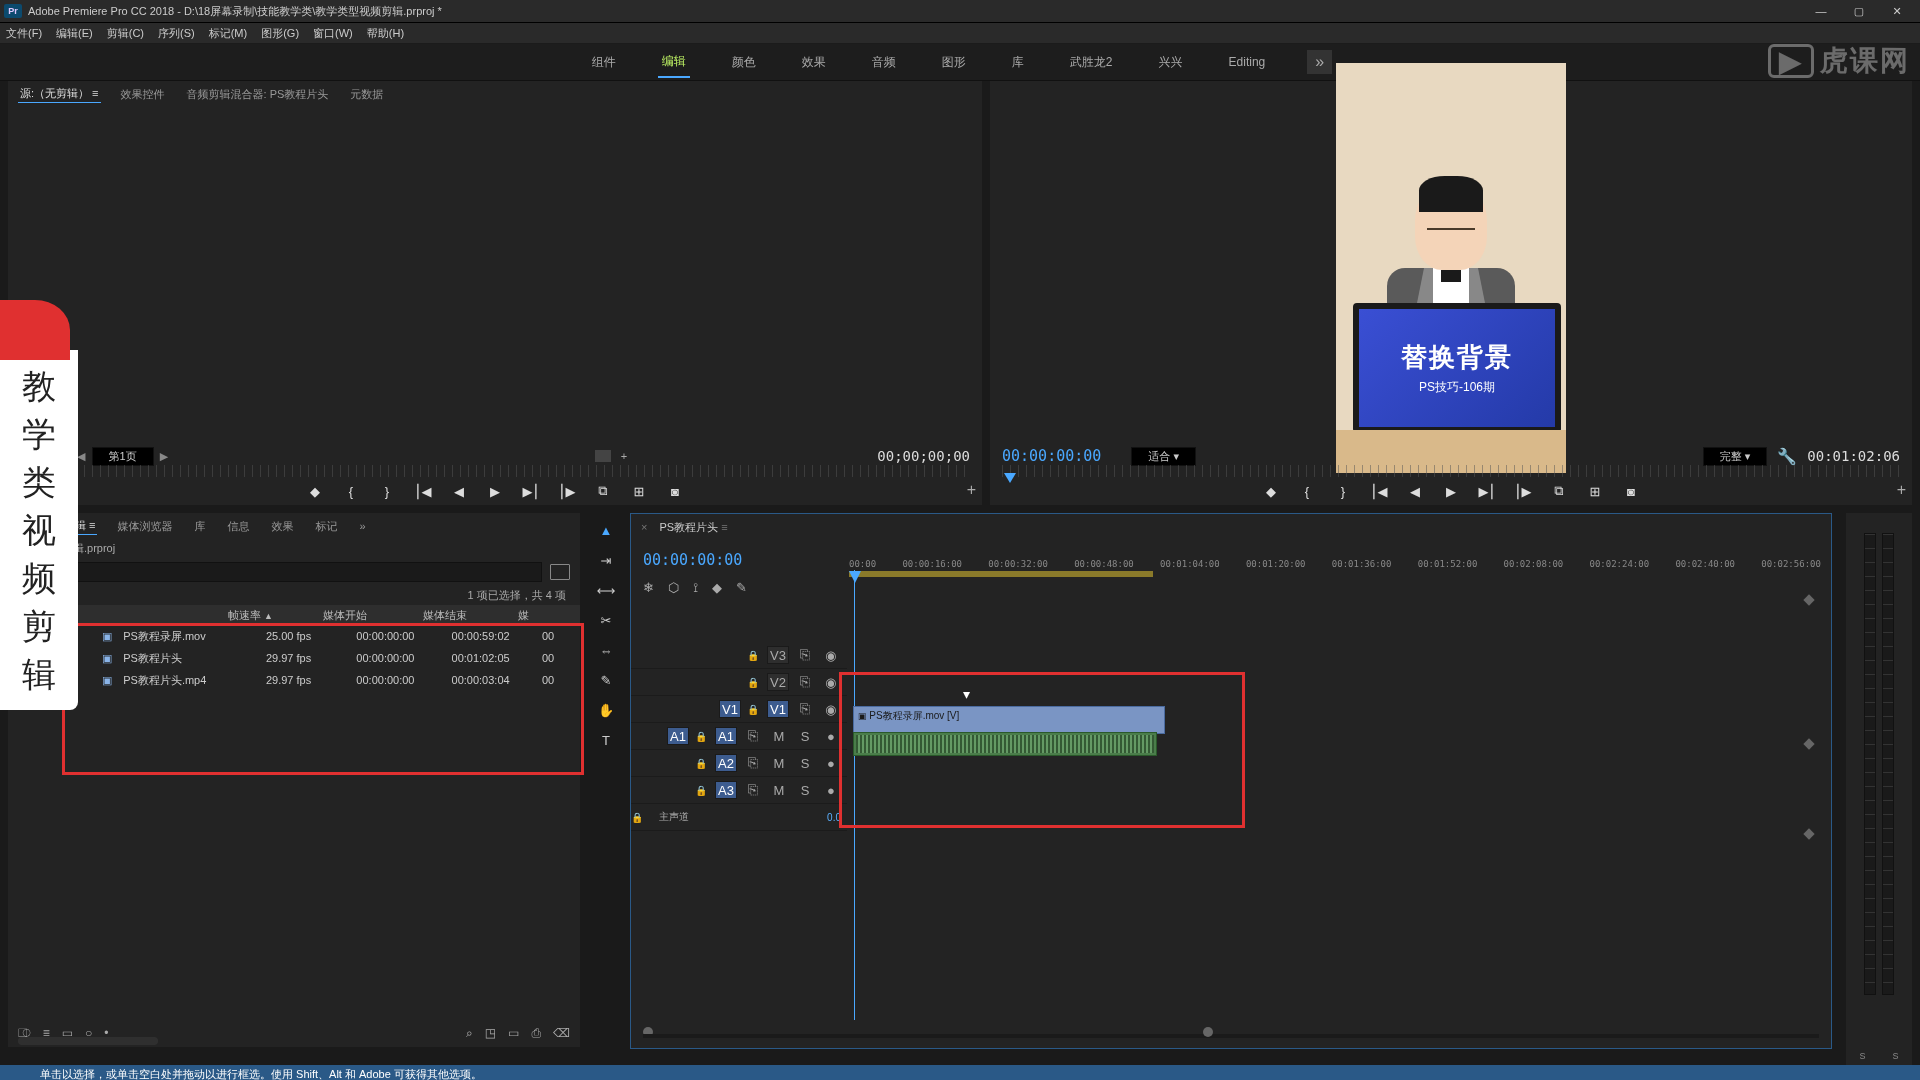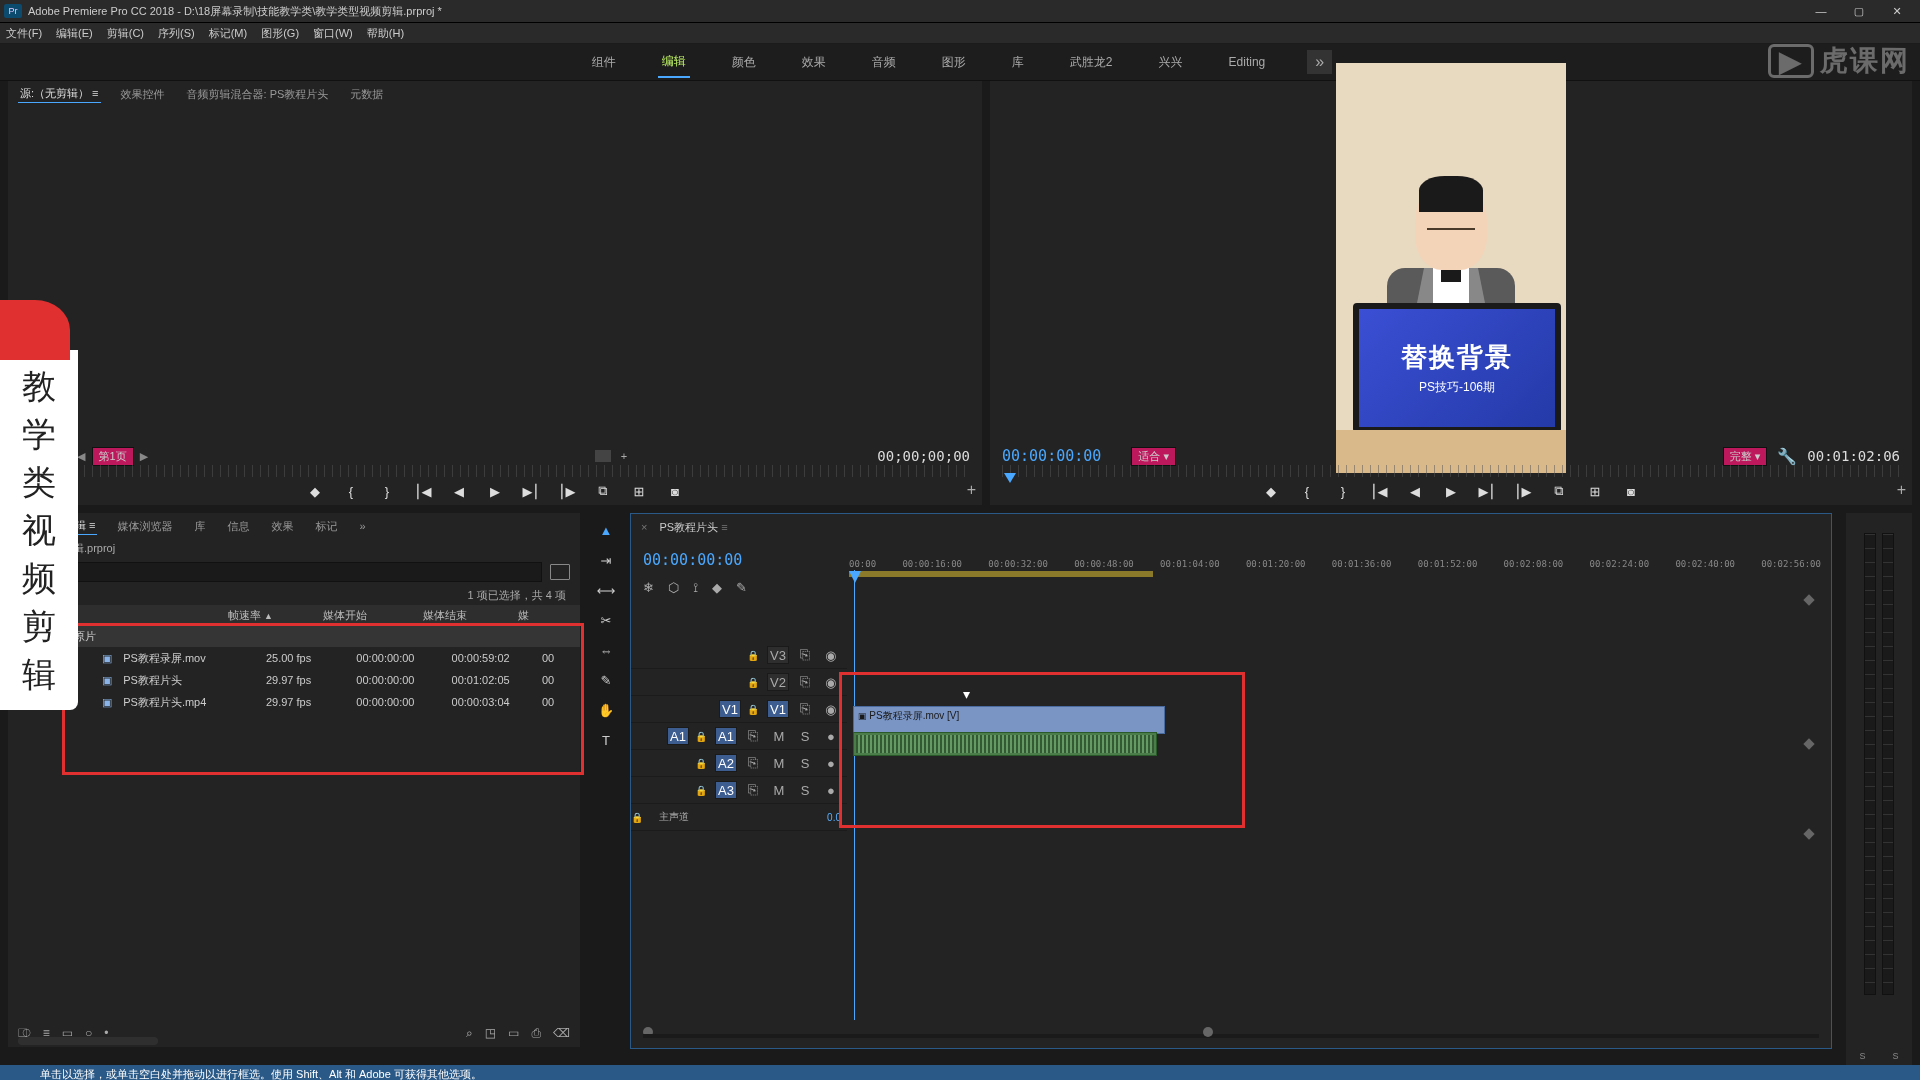--- a/index.html
+++ b/index.html
@@ -1,17 +1,17 @@
 <!DOCTYPE html>
 <html><head>
 <meta charset="utf-8">
 <style>
 html,body{margin:0;padding:0;width:1920px;height:1080px;background:#1a1a1a;font-family:"Microsoft YaHei",Arial,sans-serif;overflow:hidden;color:#ccc;font-size:12px}
 .titlebar{height:22px;background:#2a2a2a;display:flex;align-items:center;padding:0 4px;border-bottom:1px solid #000}
-.titlebar .logo{width:18px;height:14px;background:#0c4a6e;border-radius:2px;margin-right:6px;display:flex;align-items:center;justify-content:center;font-size:9px;color:#e0c9ff;font-weight:normal}
+.titlebar .logo{width:18px;height:14px;background:#0c4a6e;border-radius:2px;margin-right:6px;display:flex;align-items:center;justify-content:center;font-size:9px;color:#e0c9ff;font-weight:bold}
 .titlebar .title{font-size:11px;color:#ccc;flex:1}
 .winbtns{display:flex}
 .winbtn{width:38px;height:20px;display:flex;align-items:center;justify-content:center;color:#ccc;font-size:11px}
 .winbtn.close{background:transparent}
 .menubar{height:20px;background:#2a2a2a;display:flex;align-items:center;padding:0 6px;font-size:11px;color:#ccc;border-bottom:1px solid #1b1b1b}
 .menubar span{margin-right:14px}
 .workspacebar{height:36px;background:#1d1d1d;display:flex;align-items:center;justify-content:center;gap:38px;border-bottom:1px solid #111}
 .workspacebar .ws{color:#aaa;font-size:12px;padding:6px 4px}
 .workspacebar .ws.active{color:#bef264;border-bottom:2px solid #4aa8ff}
 .workspacebar .overflow{color:#aaa;font-size:16px;padding:3px 8px;background:#333}
@@ -106,21 +106,21 @@
 .statusbar{position:absolute;bottom:0;left:0;right:0;height:18px;background:#2a5987;display:flex;align-items:center;padding:0 40px;font-size:11px;color:#fff}
 .side-banner{position:absolute;left:0;top:300px;width:78px;height:430px;z-index:50}
 .banner-tab{width:70px;height:60px;background:#e03030;border-radius:0 50% 0 0;position:relative}
 .banner-body{width:66px;background:#fff;padding:12px 6px;display:flex;flex-direction:column;align-items:center;margin-top:-10px;border-radius:0 0 8px 0}
 .banner-body span{font-size:34px;color:#222;font-weight:500;line-height:48px}
 .watermark{position:absolute;right:10px;top:42px;font-size:28px;color:rgba(255,255,255,.35);font-weight:bold;letter-spacing:2px;z-index:60;display:flex;align-items:center;gap:6px}
 .watermark .play{width:40px;height:28px;border:3px solid rgba(255,255,255,.35);border-radius:6px;display:flex;align-items:center;justify-content:center}
 .sort-arrow{font-size:9px;margin-left:3px}
 .pager{display:flex;align-items:center;gap:6px;color:#ccc}
 .pager .pgbtn{color:#888}
-.dropdown{background:#be185d;padding:1px 6px;border:1px solid #111;font-size:11px}
+.dropdown{background:#000000;padding:1px 16px;border:1px solid #111;font-size:11px}
 .scroll-h{position:absolute;bottom:2px;left:10px;width:140px;height:8px;background:#3a3a3a;border-radius:4px;opacity:.55}
 .scroll-diamond{position:absolute;right:8px;width:8px;height:8px;background:#666;transform:rotate(45deg)}
 </style>
 </head>
 <body>
 
 <div class="titlebar">
   <div class="logo">Pr</div>
   <div class="title">Adobe Premiere Pro CC 2018 - D:\18屏幕录制\技能教学类\教学类型视频剪辑.prproj *</div>
   <div class="winbtns">
@@ -272,26 +272,20 @@
 
       <div class="col-headers">
         <div style="width:150px"></div>
         <div><span>帧速率</span><span class="sort-arrow">▲</span></div>
         <div>媒体开始</div>
         <div>媒体结束</div>
         <div>媒</div>
       </div>
 
       <div class="bin-tree">
-        <div class="bin-row bin-folder-row">
-          <div class="label-chip" style="background:#c98f3a;left:8px;top:4px"></div>
-          <span style="color:#999;margin-right:4px">▾</span>
-          <span style="color:#e0b060;margin-right:6px">▧</span>
-          <span>原片</span>
-        </div>
         <div id="media-rows">
             <div class="bin-row media-row" style="position: relative;">
               <div class="label-chip" style="background: rgb(122, 169, 224); top: 4px; position: absolute; left: 8px;"></div>
               <span style="width: 16px; display: inline-block; color: rgb(138, 180, 232); margin-right: 6px; margin-left: 24px;">▣</span>
               <div class="cell1">PS教程录屏.mov</div>
               <div class="cell2">25.00 fps</div>
               <div class="cell3">00:00:00:00</div>
               <div class="cell4">00:00:59:02</div>
               <div class="cell5">00</div>
             </div>

